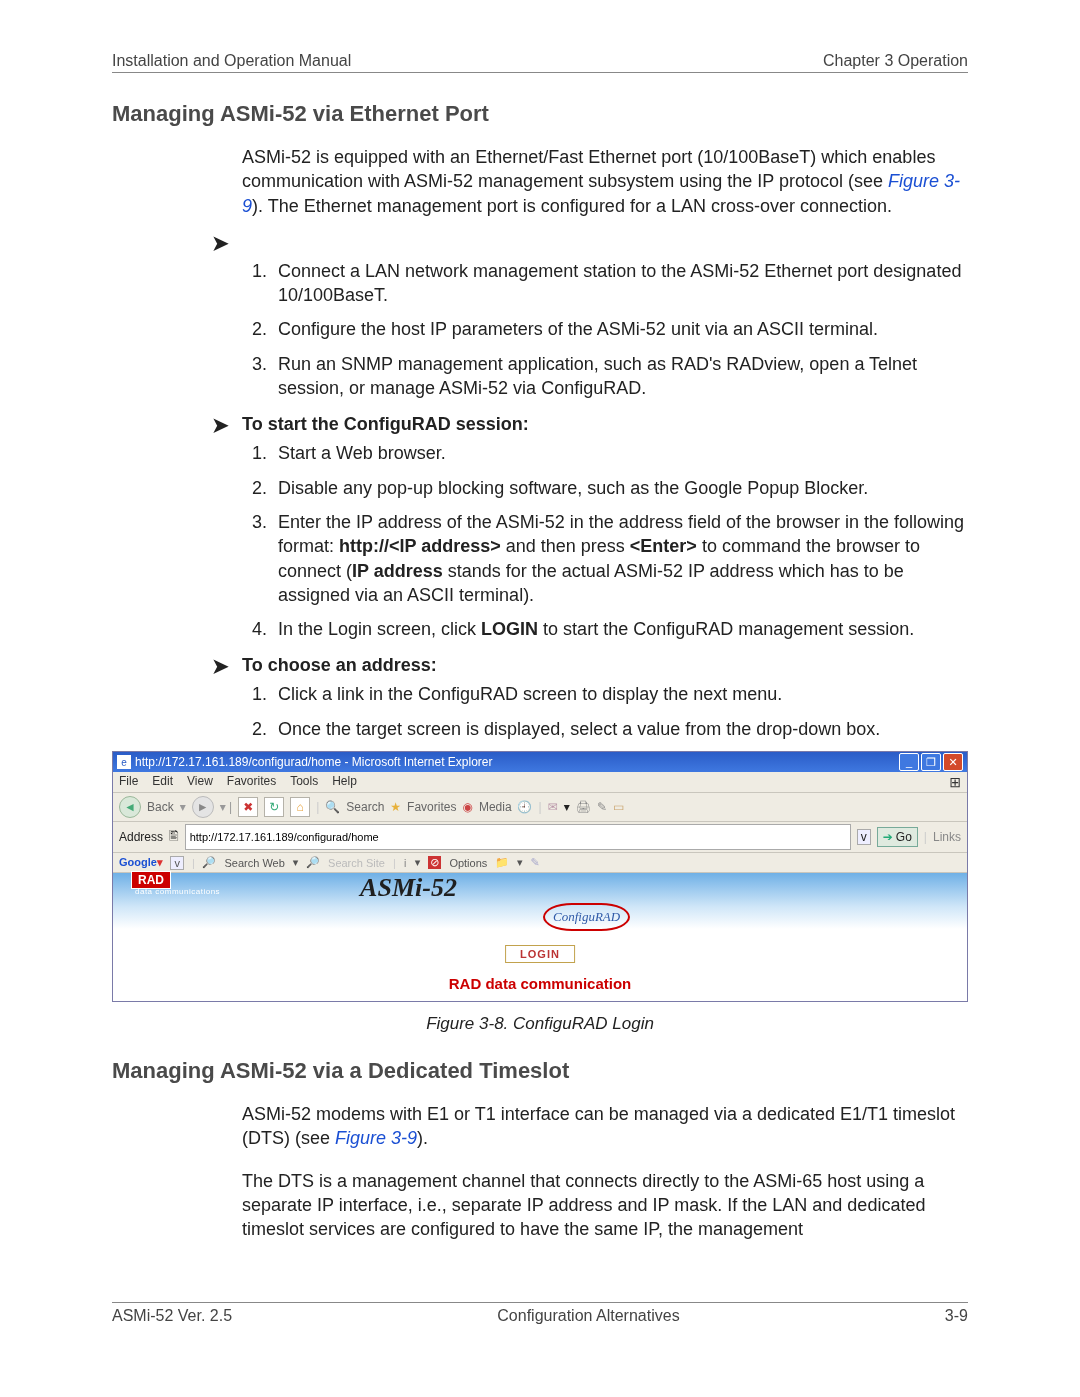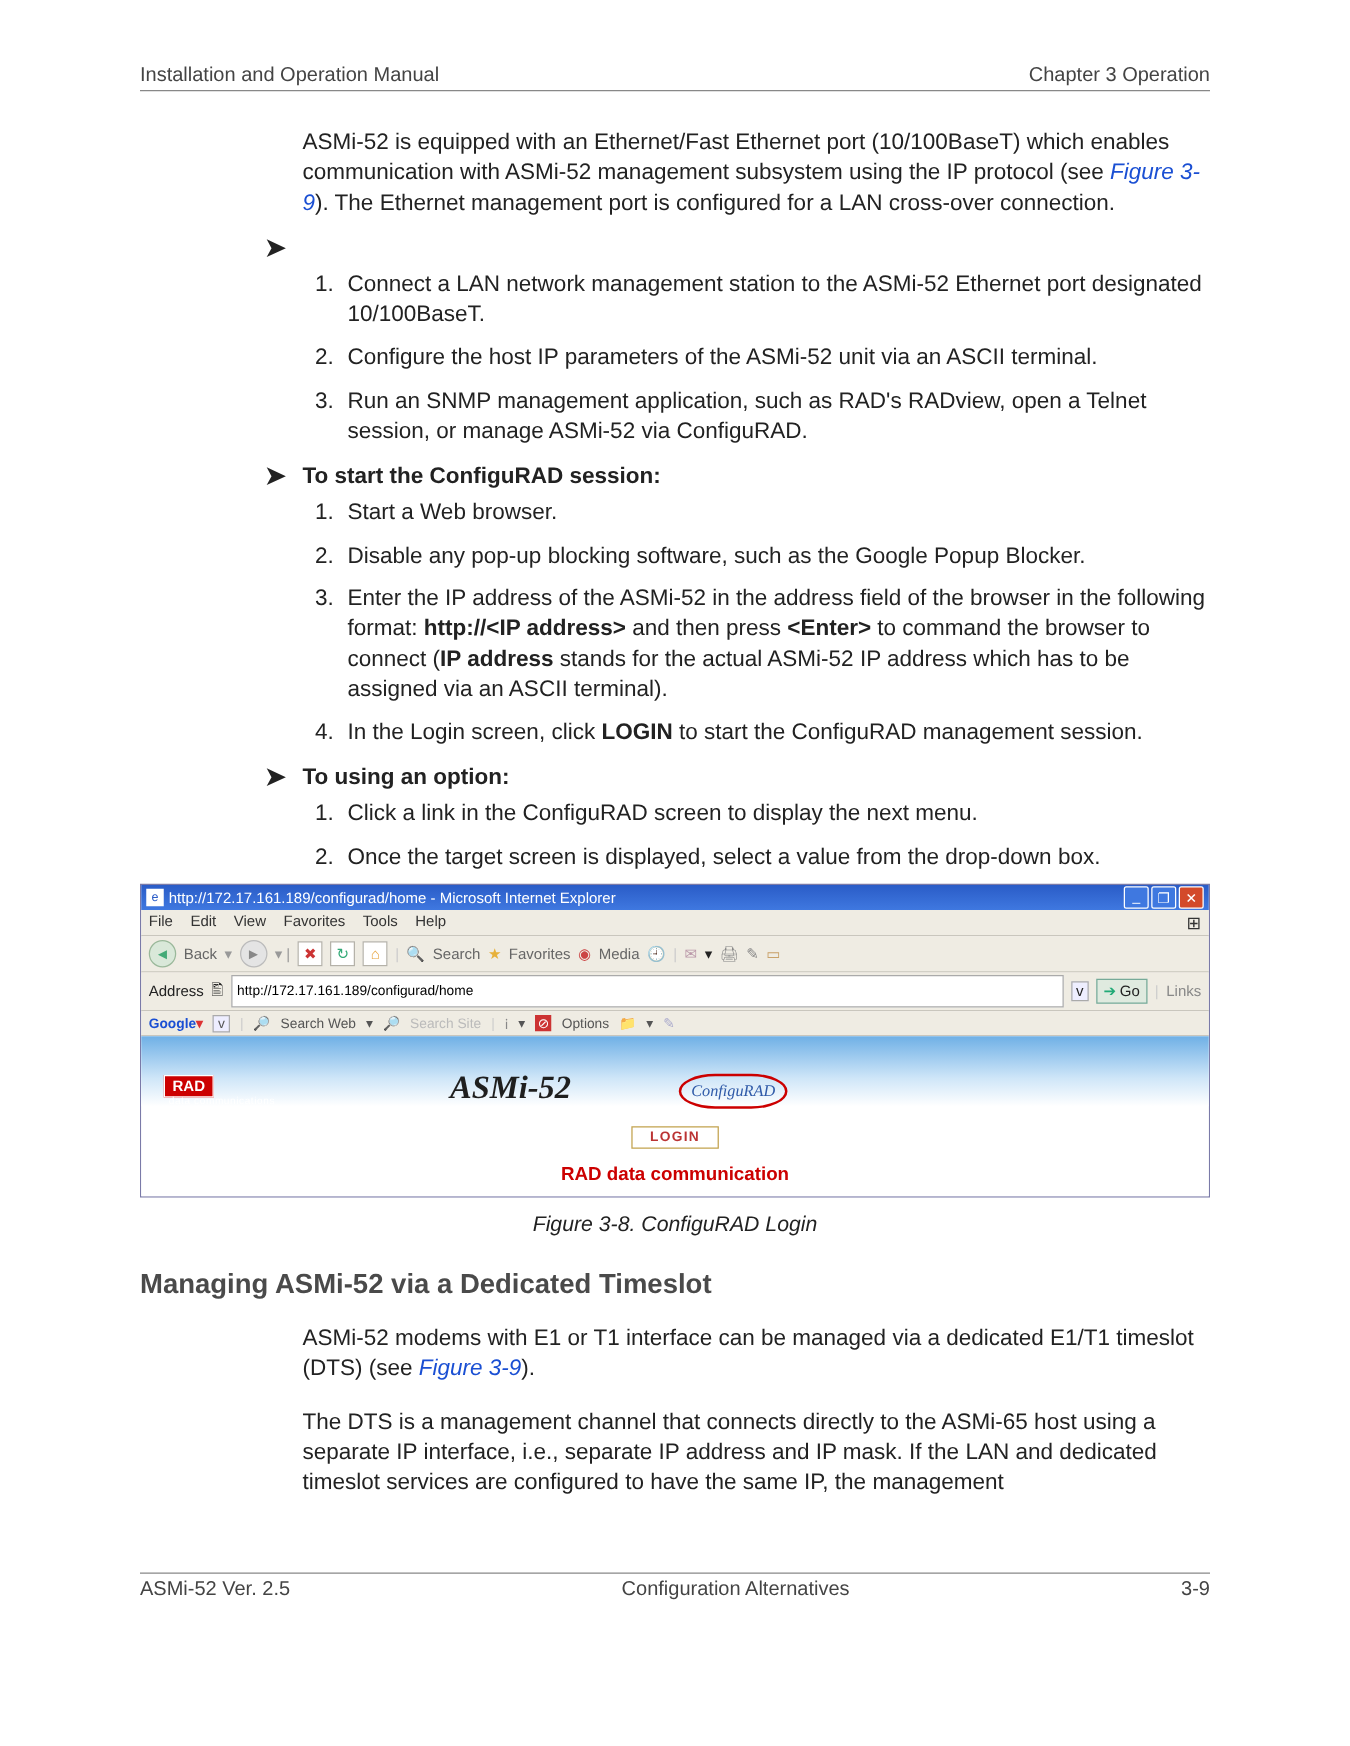--- a/index.html
+++ b/index.html
@@ -99,21 +99,21 @@
   .circ{width:20px;height:20px;border-radius:50%;background:#d9e8d9;border:1px solid #9ab89a;display:inline-flex;align-items:center;justify-content:center;font-size:12px;color:#4a7;}
   .circ.gray{background:#e4e4e4;border-color:#bbb;color:#888;}
   .sq{width:18px;height:18px;border:1px solid #b5b2a9;display:inline-flex;align-items:center;justify-content:center;background:#fff;}
   .ie-addr{background:#efece3;display:flex;align-items:center;padding:2px 6px;gap:6px;border-bottom:1px solid #c9c6bd;}
   .ie-addr input{flex:1;border:1px solid #aaa;height:16px;font-size:11px;padding:4px 4px;}
   .gobtn{background:#dfeadf;border:1px solid #7a9;display:flex;align-items:center;gap:3px;padding:0 5px;height:18px;}
   .gbar{background:#efece3;display:flex;align-items:center;padding:2px 6px;gap:8px;border-bottom:1px solid #c9c6bd;font-size:11px;color:#555;}
   .gbar .glogo{color:#1a4fd3;font-weight:bold;}
   .gbar .glogo b{color:#d33;}
   .content-area{position:relative;height:128px;background:#fff;}
-  .banner{height:56px;background:linear-gradient(#6fb0e6,#cfe6f8 60%, #fff);display:flex;align-items:flex-end;padding:0 18px;}
+  .banner{height:56px;background:linear-gradient(#6fb0e6,#cfe6f8 60%, #fff);display:flex;align-items:flex-start;padding:0 18px;}
   .radbox{background:#c00;color:#fff;font-weight:bold;padding:1px 6px;border:1px solid #fff;font-size:12px;}
   .radsub{font-size:8px;color:#fff;margin-left:4px;letter-spacing:0.5px;}
   .asmi{font-family:"Times New Roman",serif;font-style:italic;font-weight:bold;font-size:26px;color:#1f1f1f;margin-left:140px;}
   .configu{position:absolute;top:30px;left:430px;border:2px solid #c00;border-radius:40%/60%;padding:4px 8px;font-style:italic;font-size:13px;color:#2f5aa8;font-family:"Times New Roman",serif;}
   .loginbtn{position:absolute;top:72px;left:50%;transform:translateX(-50%);border:1px solid #c2a24d;background:#fff;padding:2px 14px;font-size:11px;color:#b33;font-weight:bold;letter-spacing:1px;}
   .raddata{position:absolute;top:102px;left:50%;transform:translateX(-50%);color:#c00;font-size:15px;font-weight:bold;}
   .fig-caption{text-align:center;font-style:italic;font-size:17px;margin:12px 0 24px;}
   .footer{
     display:flex;justify-content:space-between;font-size:16px;color:#444;
     border-top:1px solid #888;padding-top:4px;margin-top:60px;
@@ -121,20 +121,21 @@
 </style>
 </head>
 <body>
 
 <div class="page">
   <div class="topline">
     <span>Installation and Operation Manual</span>
     <span>Chapter 3  Operation</span>
   </div>
 
+  <h2 class="section">Managing ASMi-52 via Ethernet Port</h2>
   <p class="body-text">
     <span>ASMi-52 is equipped with an Ethernet/Fast Ethernet port (10/100BaseT) which enables communication with ASMi-52 management subsystem using the IP protocol (see </span><span class="link">Figure 3-9</span><span>). The Ethernet management port is configured for a LAN cross-over connection.</span>
   </p>
 
   <div class="proc-row">
     <span class="arrow">➤</span>
   </div>
   <ol class="steps">
     <li>Connect a LAN network management station to the ASMi-52 Ethernet port designated 10/100BaseT.</li>
     <li>Configure the host IP parameters of the ASMi-52 unit via an ASCII terminal.</li>
@@ -151,21 +152,21 @@
     <li>
       <span>Enter the IP address of the ASMi-52 in the address field of the browser in the following format: </span><span class="bold">http://&lt;IP address&gt;</span><span> and then press </span><span class="bold">&lt;Enter&gt;</span><span> to command the browser to connect (</span><span class="bold">IP address</span><span> stands for the actual ASMi-52 IP address which has to be assigned via an ASCII terminal).</span>
     </li>
     <li>
       <span>In the Login screen, click </span><span class="bold">LOGIN</span><span> to start the ConfiguRAD management session.</span>
     </li>
   </ol>
 
   <div class="proc-row">
     <span class="arrow">➤</span>
-    <span class="proc-title">To using an option:</span>
+    <span class="proc-title">To choose an address:</span>
   </div>
   <ol class="steps">
     <li>Click a link in the ConfiguRAD screen to display the next menu.</li>
     <li>Once the target screen is displayed, select a value from the drop-down box.</li>
   </ol>
 
   <div class="ie-window">
     <div class="ie-title">
       <span class="ico">e</span>
       <span>http://172.17.161.189/configurad/home - Microsoft Internet Explorer</span>

